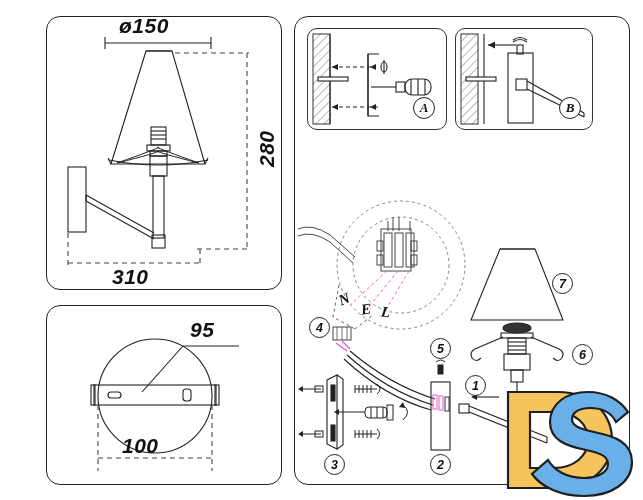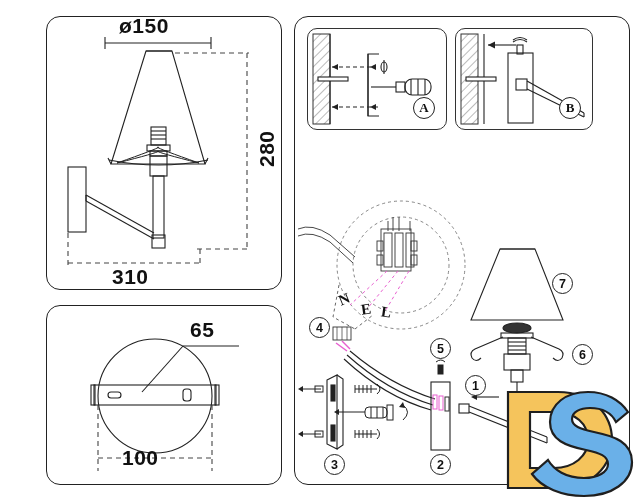--- a/index.html
+++ b/index.html
@@ -1,18 +1,18 @@
 <!DOCTYPE html>
 <html><head>
 <meta charset="utf-8">
 <style>
   html,body{margin:0;padding:0;background:#ffffff;}
   body{width:643px;height:500px;position:relative;overflow:hidden;
        font-family:"Liberation Sans",sans-serif;color:#1a1a1a;}
-  .panel{position:absolute;border:1.4px solid #222;border-radius:14px;background:#fff;}
+  .panel{position:absolute;border:1.4px solid #222;border-radius:14px;background:#fff;font-style:italic;}
   .subpanel{position:absolute;border:1.2px solid #333;border-radius:10px;background:#fff;}
   svg{position:absolute;left:0;top:0;overflow:visible;}
   .dimtxt{position:absolute;font-weight:700;font-size:21px;letter-spacing:.5px;
           font-family:"Liberation Sans",sans-serif;color:#111;white-space:nowrap;}
   .dimtxt.vert{transform:rotate(-90deg);transform-origin:left top;}
   .callout{position:absolute;width:21px;height:21px;border:1.3px solid #222;
            border-radius:50%;background:#fff;display:flex;align-items:center;
            justify-content:center;font-size:12.5px;font-weight:700;
            font-family:"Liberation Sans",sans-serif;color:#111;box-sizing:border-box;}
   .steplbl{position:absolute;width:22px;height:22px;border:1.3px solid #222;
@@ -112,22 +112,22 @@
         <line x1="136" y1="40" x2="192" y2="40"></line>
       </g>
 
       <g stroke="#444" stroke-dasharray="5,4">
         <line x1="51" y1="99" x2="51" y2="165"></line>
         <line x1="165" y1="99" x2="165" y2="165"></line>
         <line x1="51" y1="152" x2="165" y2="152"></line>
       </g>
     </g>
   </svg>
-  <div class="dimtxt" style="left:143px;top:12px;">65</div>
-  <div class="dimtxt" style="left:75px;top:140px;">100</div>
+  <div class="dimtxt" style="left:143px;top:12px;">95</div>
+  <div class="dimtxt" style="left:75px;top:128px;">100</div>
 </div>
 
 <div class="panel" style="left:294px;top:16px;width:334px;height:467px;">
 
   <div class="subpanel" style="left:12px;top:11px;width:138px;height:100px;">
     <svg width="138" height="100">
       <defs>
         <pattern id="hatchA" width="6" height="6" patternTransform="rotate(45)" patternUnits="userSpaceOnUse">
           <line x1="0" y1="0" x2="0" y2="6" stroke="#555" stroke-width="0.8"></line>
         </pattern>

